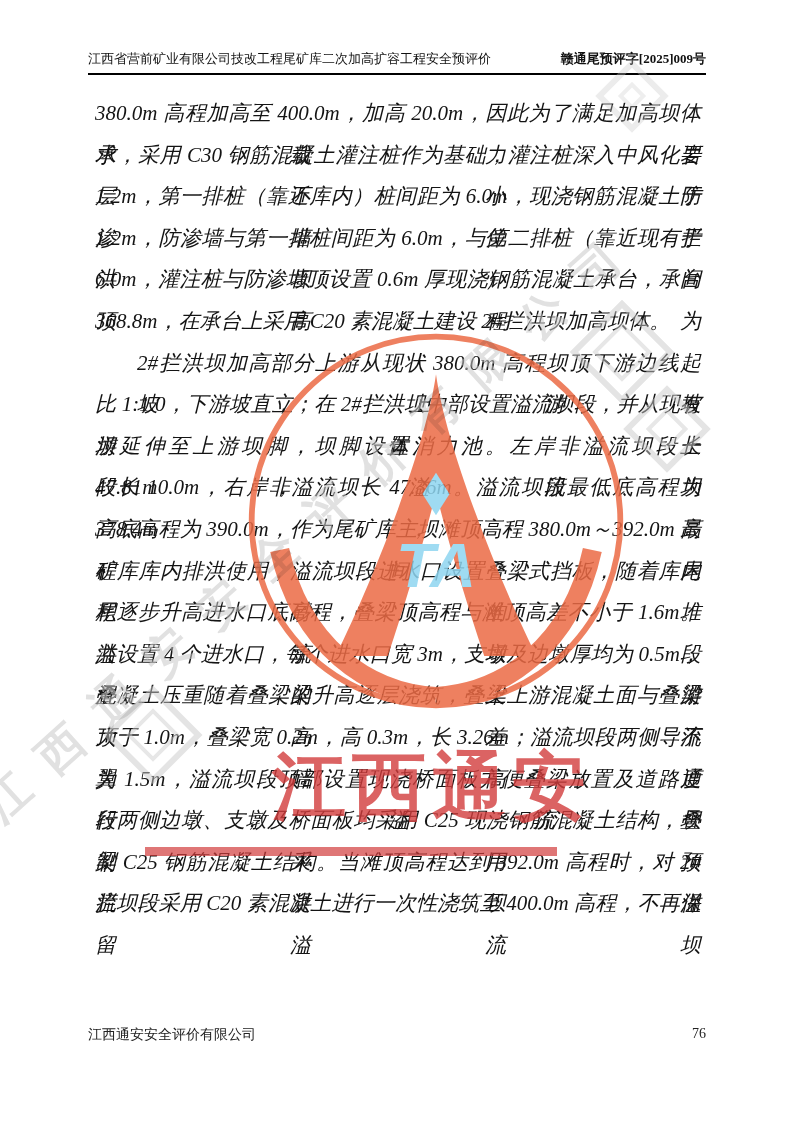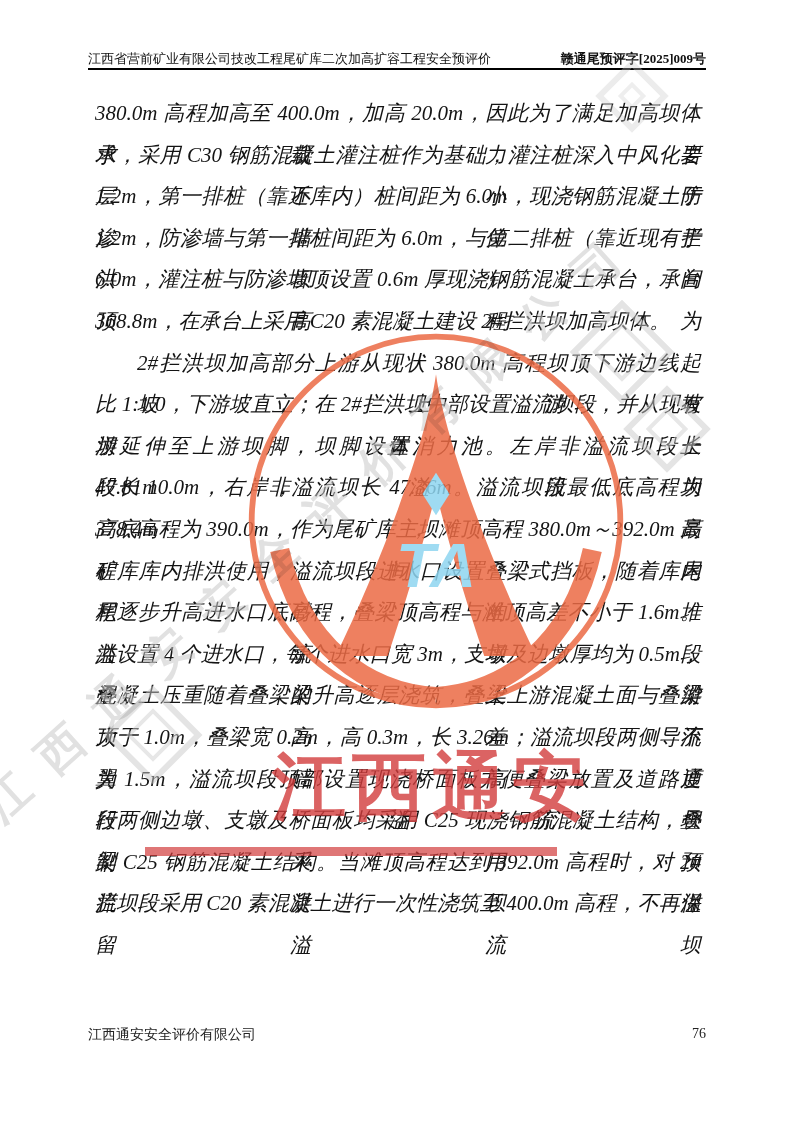--- a/index.html
+++ b/index.html
@@ -8,21 +8,21 @@
     background:#ffffff; overflow:hidden;
     font-family:"Liberation Serif","DejaVu Serif",serif;
     color:#1a1a1a;
   }
 
   
   .header {
     position:absolute; left:88px; top:50px; width:618px;
     display:flex; justify-content:space-between; align-items:flex-end;
     font-size:13px; line-height:18px; color:#111;
-    border-bottom:2px solid #000; 
+    border-bottom:2px solid #000; padding-bottom:5px;
   }
   .header .right { font-family:"Liberation Serif","DejaVu Serif",serif;font-weight:bold; }
 
   
   .body-text {
     position:absolute; left:95px; top:93px; width:606px; z-index:2;
     font-size:21px; line-height:41.6px; color:#141414;
   }
   .line { height:41.6px; text-align:justify; text-align-last:justify; text-justify:inter-character;font-style:italic; }
   .line.no-just { text-align:left; text-align-last:left; }

